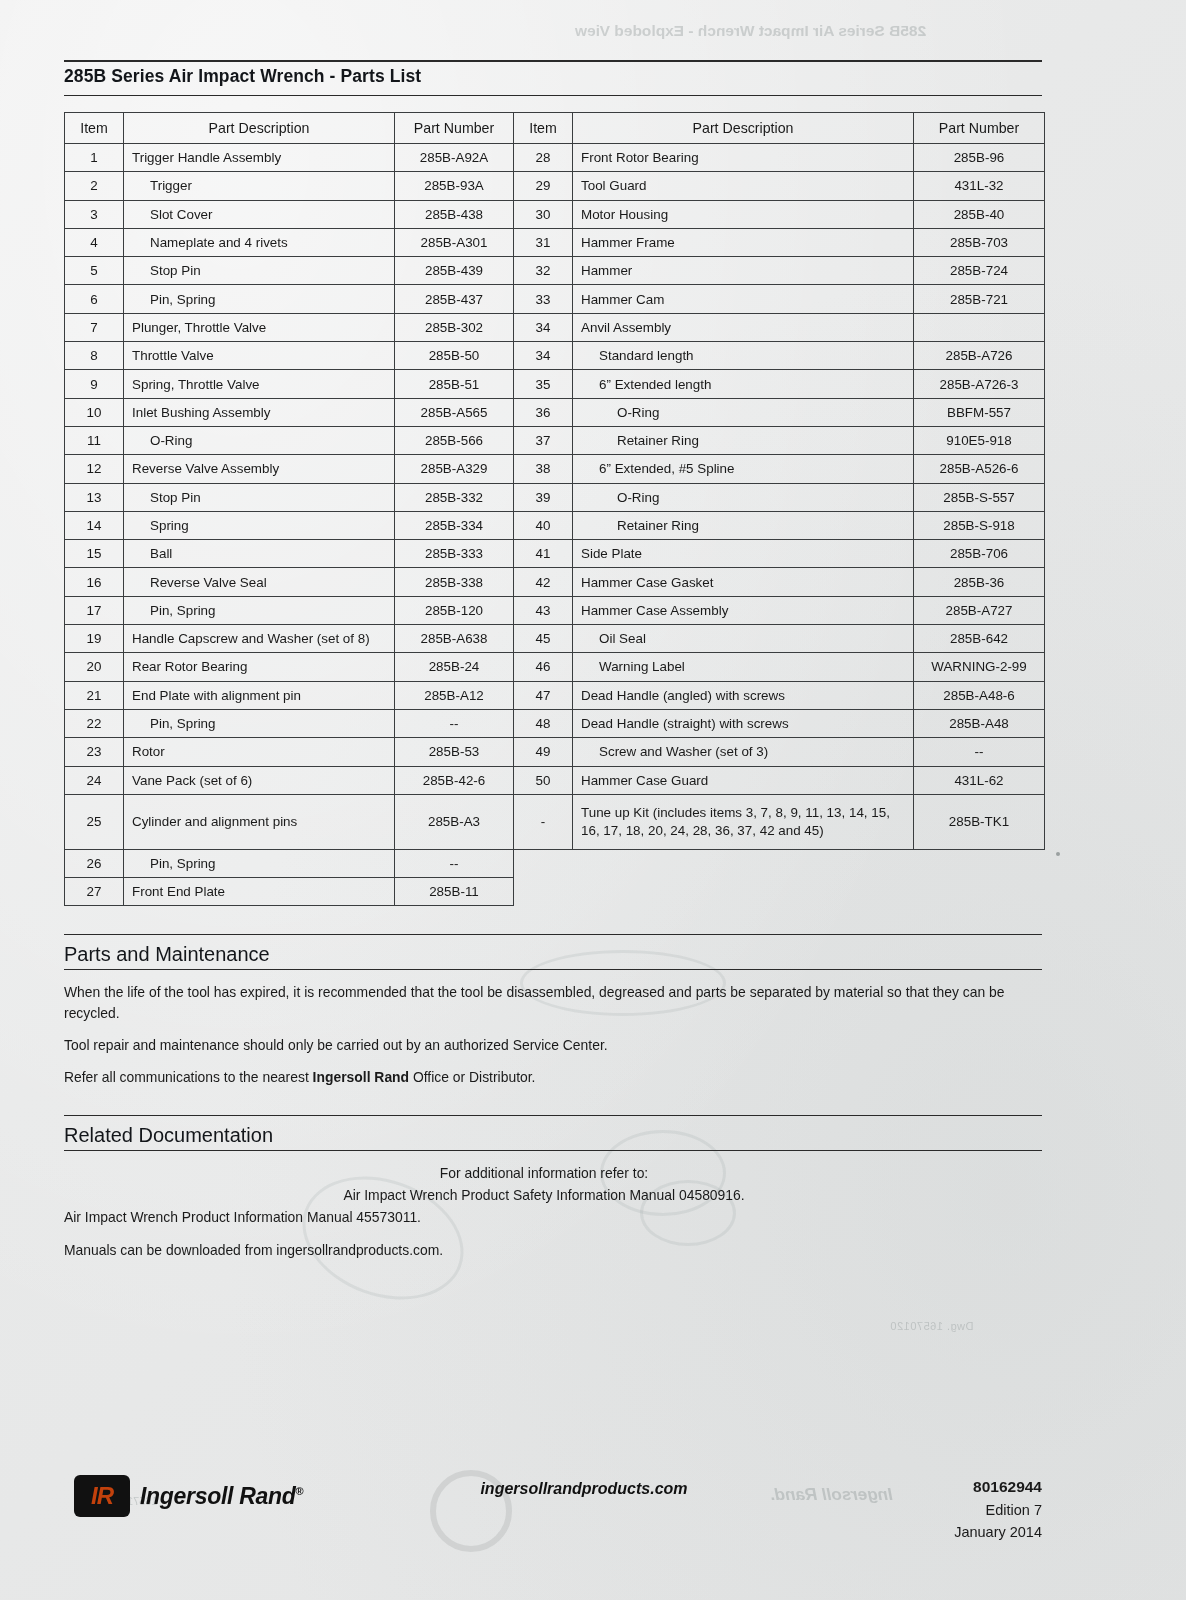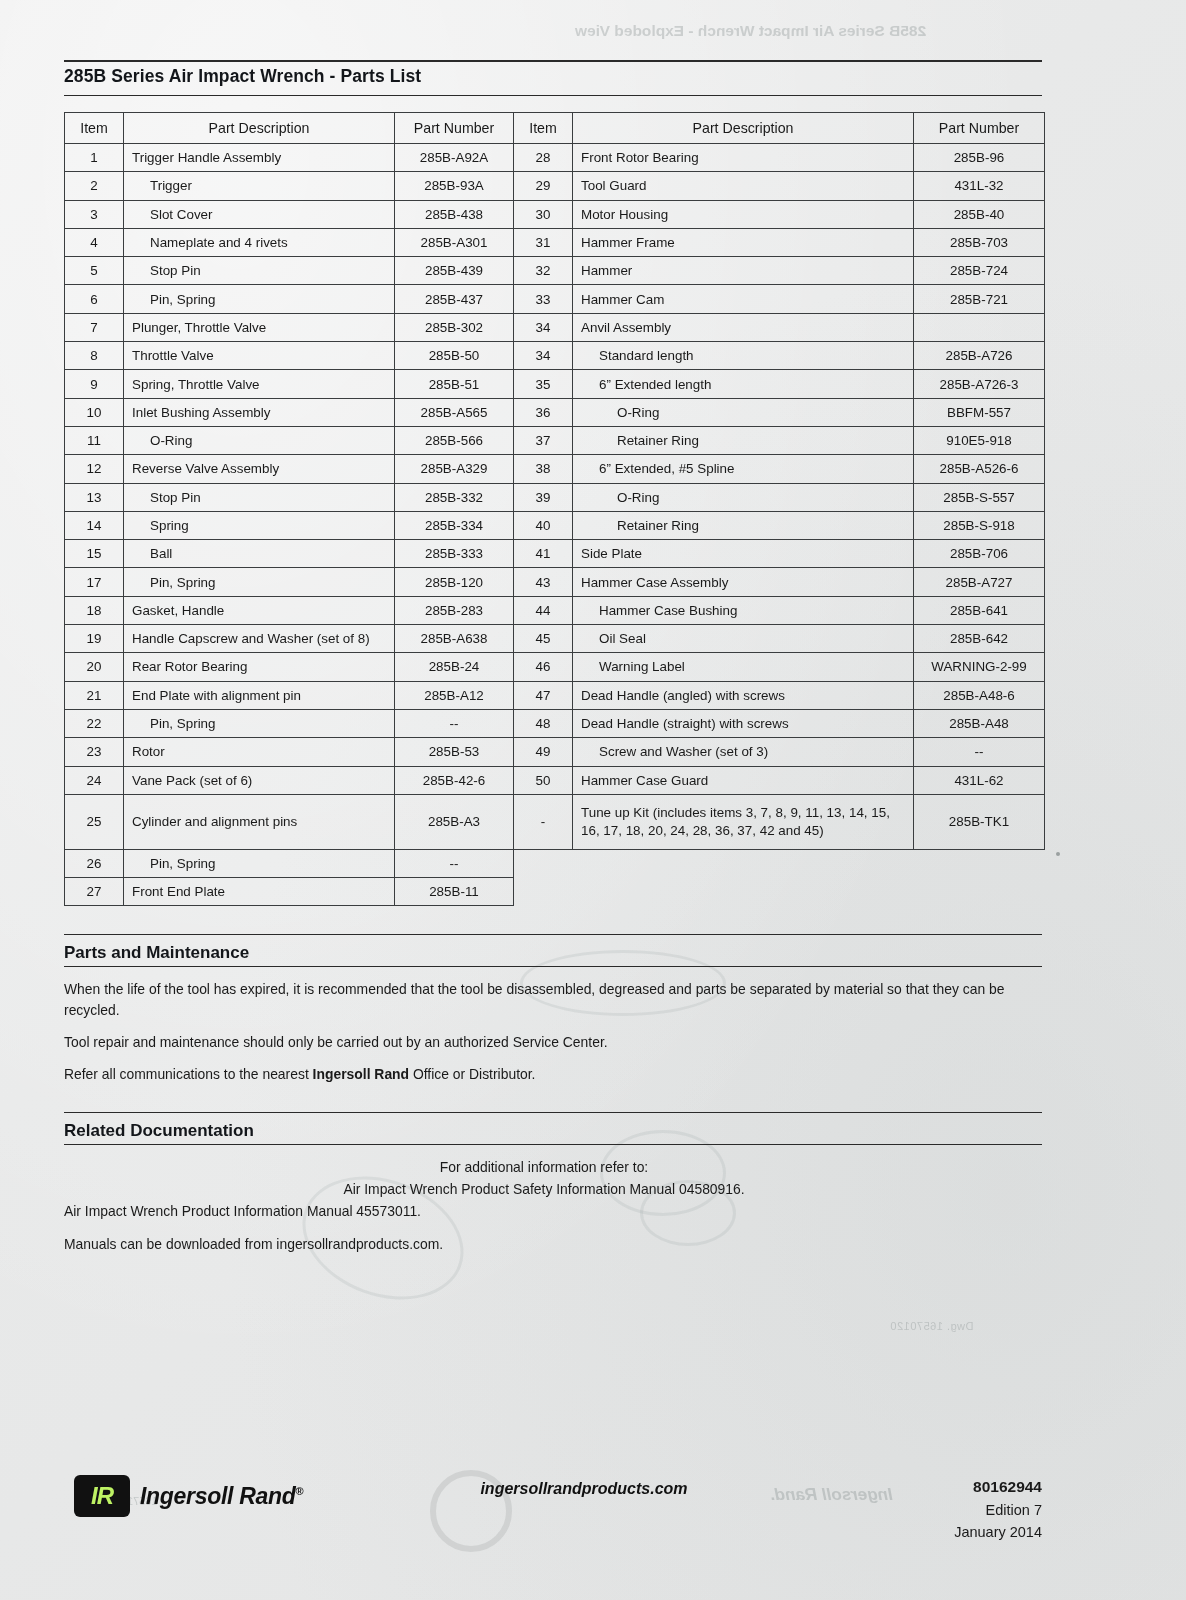--- a/index.html
+++ b/index.html
@@ -114,22 +114,22 @@
 
   
   .section {
     margin-top: 28px;
   }
   .section-rule {
     border-top: 1.8px solid #2a2a2a;
     margin-bottom: 8px;
   }
   .section-title {
-    font-size: 17px;
-    font-weight: bold;
+    font-size: 20px;
+    font-weight: normal;
     color: #13161a;
     margin-bottom: 3px;
   }
   .section-underline {
     border-bottom: 1.6px solid #2a2a2a;
     margin-bottom: 12px;
   }
   .para {
     font-size: 13.9px;
     line-height: 1.45;
@@ -164,21 +164,21 @@
   .ir-mark {
     width: 56px; height: 42px;
     background: #111;
     border-radius: 6px;
     position: relative;
     display: flex;
     align-items: center;
     justify-content: center;
   }
   .ir-mark span {
-    color: #bef264;
+    color: #c2410c;
     font-size: 24px;
     font-weight: bold;
     font-style: italic;
     letter-spacing: -1px;
   }
   .ir-name {
     font-size: 23px;
     font-weight: bold;
     font-style: italic;
     color: #111;
@@ -561,56 +561,56 @@
             </td>
             <td class="c-desc2">
               <span class="cell">Side Plate</span>
             </td>
             <td class="c-pn2 center">
               <span class="cell">285B-706</span>
             </td>
           </tr>
           <tr>
             <td class="c-item center">
+              <span class="cell">16</span>
+            </td>
+            <td class="c-desc ind1">
+              <span class="cell">Reverse Valve Seal</span>
+            </td>
+            <td class="c-pn center">
+              <span class="cell">285B-338</span>
+            </td>
+            <td class="c-item2 center">
+              <span class="cell">42</span>
+            </td>
+            <td class="c-desc2">
+              <span class="cell">Hammer Case Gasket</span>
+            </td>
+            <td class="c-pn2 center">
+              <span class="cell">285B-36</span>
+            </td>
+          </tr>
+          <tr>
+            <td class="c-item center">
               <span class="cell">17</span>
             </td>
             <td class="c-desc ind1">
               <span class="cell">Pin, Spring</span>
             </td>
             <td class="c-pn center">
               <span class="cell">285B-120</span>
             </td>
             <td class="c-item2 center">
               <span class="cell">43</span>
             </td>
             <td class="c-desc2">
               <span class="cell">Hammer Case Assembly</span>
             </td>
             <td class="c-pn2 center">
               <span class="cell">285B-A727</span>
-            </td>
-          </tr>
-          <tr>
-            <td class="c-item center">
-              <span class="cell">18</span>
-            </td>
-            <td class="c-desc">
-              <span class="cell">Gasket, Handle</span>
-            </td>
-            <td class="c-pn center">
-              <span class="cell">285B-283</span>
-            </td>
-            <td class="c-item2 center">
-              <span class="cell">44</span>
-            </td>
-            <td class="c-desc2 ind1">
-              <span class="cell">Hammer Case Bushing</span>
-            </td>
-            <td class="c-pn2 center">
-              <span class="cell">285B-641</span>
             </td>
           </tr>
           <tr>
             <td class="c-item center">
               <span class="cell">19</span>
             </td>
             <td class="c-desc">
               <span class="cell">Handle Capscrew and Washer (set of 8)</span>
             </td>
             <td class="c-pn center">

